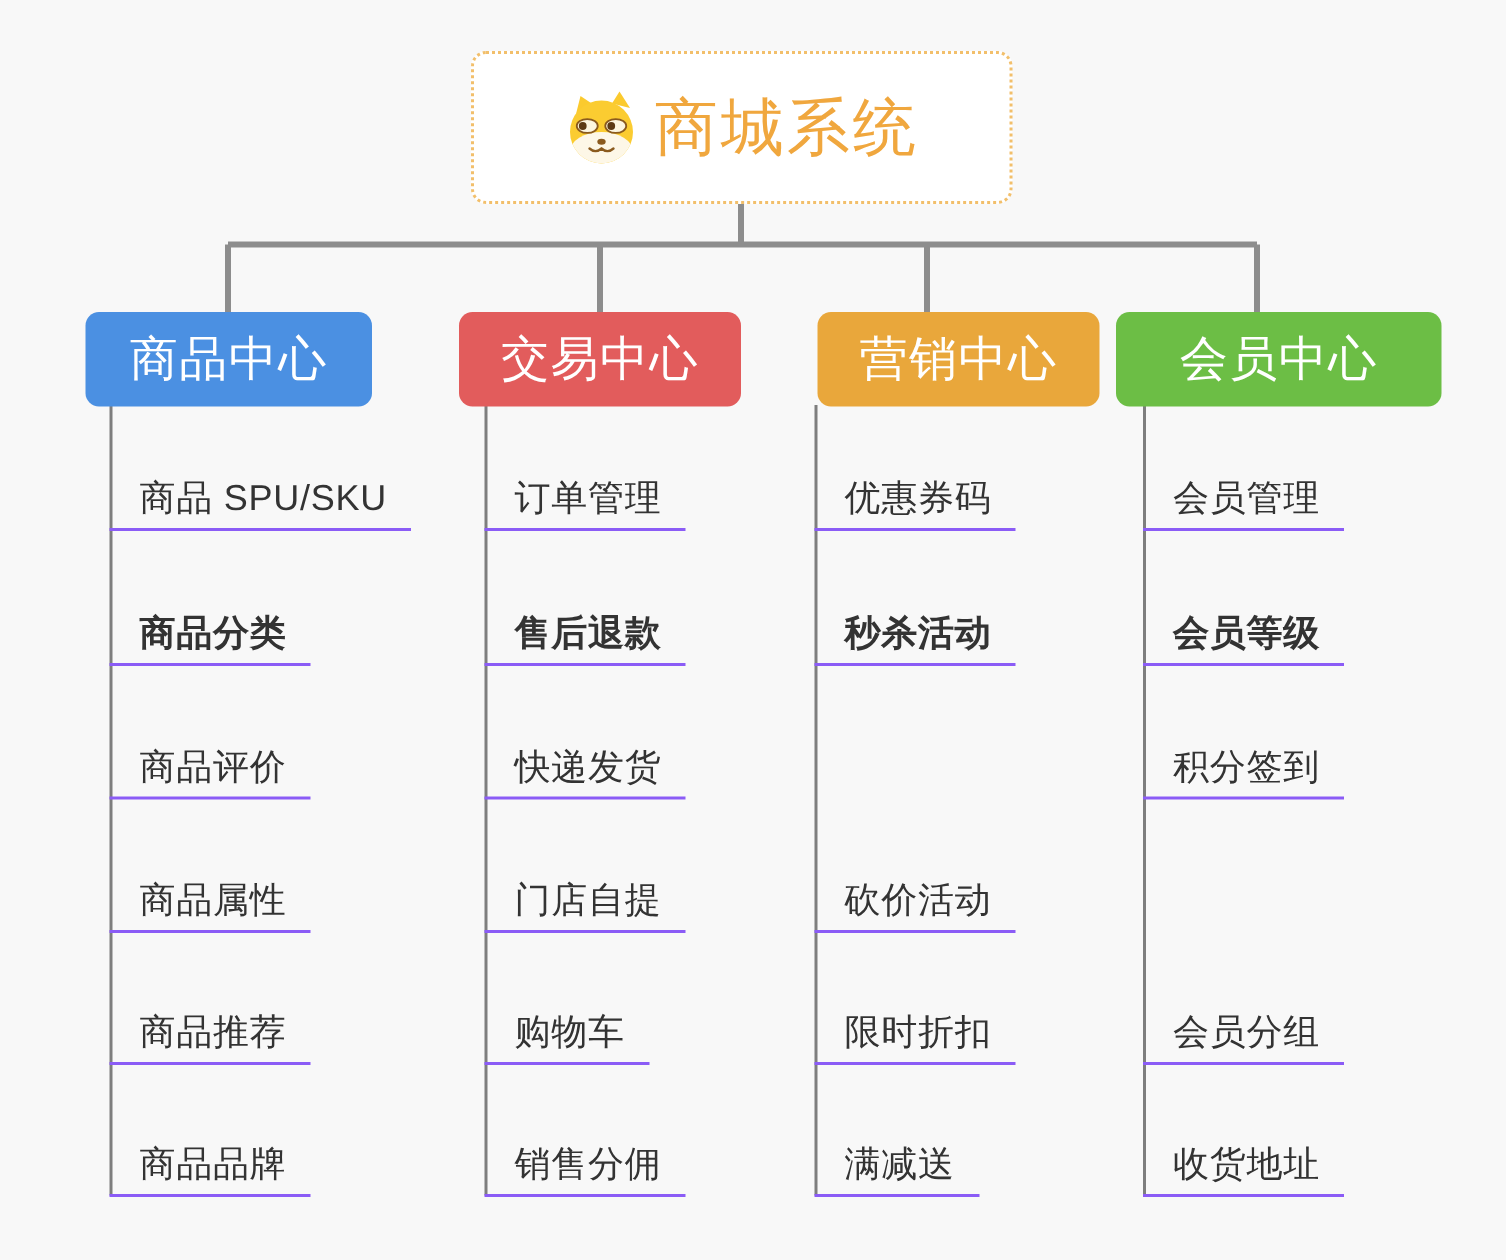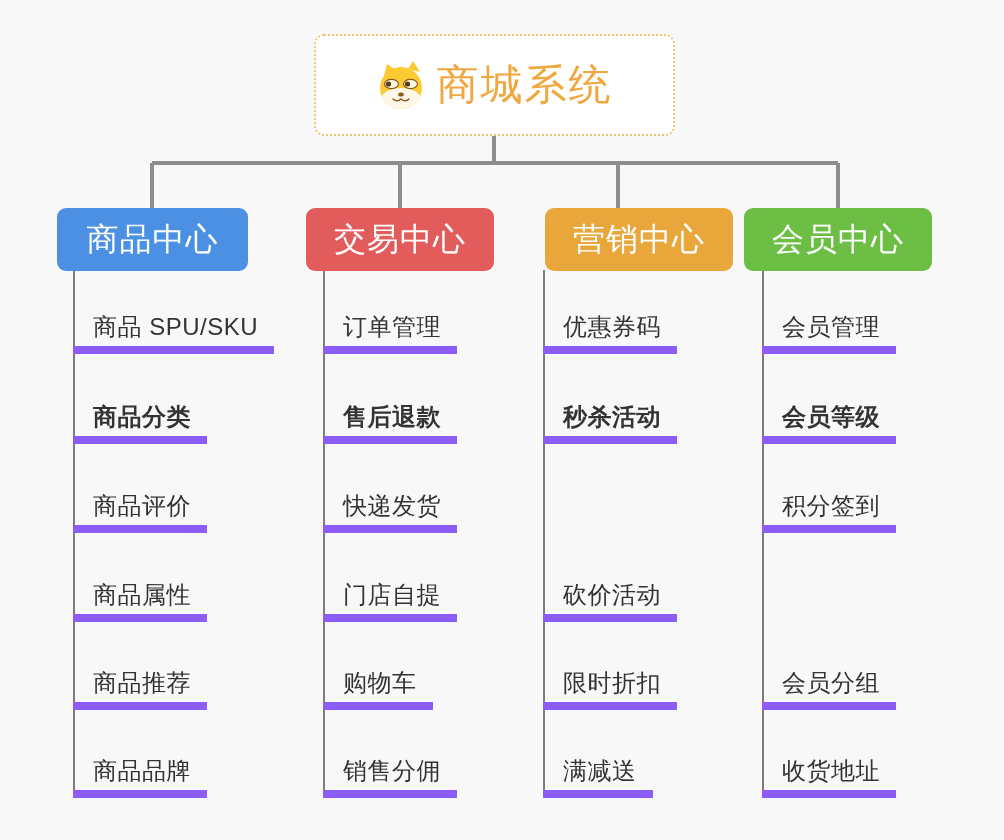--- a/index.html
+++ b/index.html
@@ -43,32 +43,32 @@
     display:flex;align-items:center;justify-content:center;
     color:#ffffff;
     font-size:32px;
     letter-spacing:1px;
     box-sizing:border-box;
     cursor:default;
   }
   .b1{left:57px;width:191px;}
   .b2{left:306px;width:188px;}
   .b3{left:525px;width:188px;margin-left:20px;}
-  .b4{left:744px;width:188px;}
+  .b4{left:744px;width:217px;}
   
   .child{
     position:absolute;
     display:inline-block;
     white-space:nowrap;
     font-size:24px;
     letter-spacing:0.5px;
     line-height:30px;
     color:#333333;
     padding:0 16px 4px 20px;
-    border-bottom:8px solid #8b5cf6;
+    border-bottom:2px solid #8b5cf6;
   }
   .c1{left:73px;}
   .c2{left:323px;margin-top:32px;}
   .c3{left:543px;}
   .c4{left:762px;}
   .r1{bottom:486px;}
   .r2{bottom:396px;font-weight:bold;}
   .r3{bottom:307px;}
   .r4{bottom:218px;}
   .r5{bottom:130px;}

